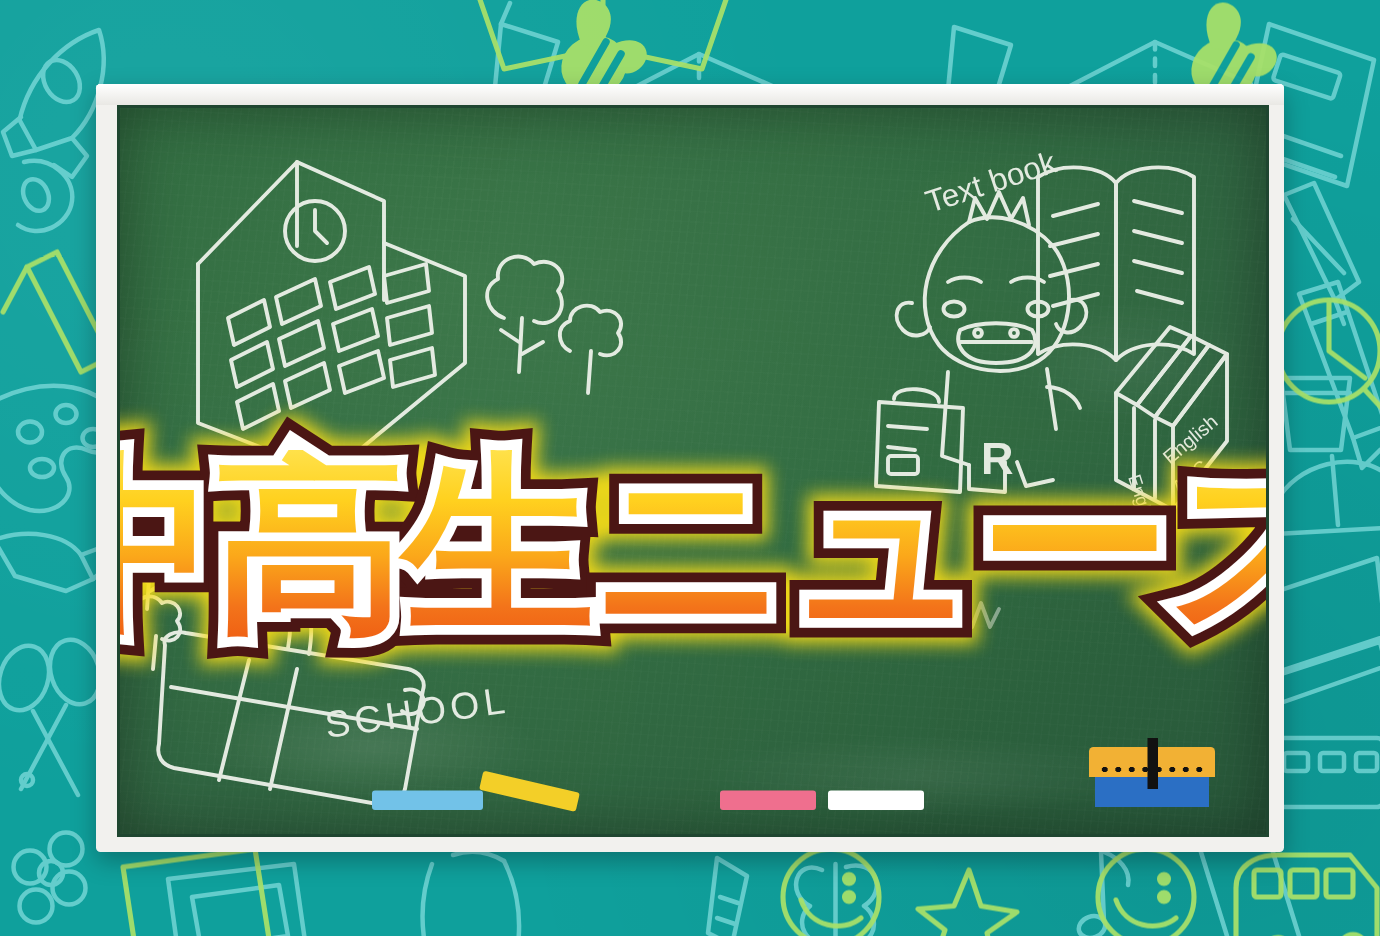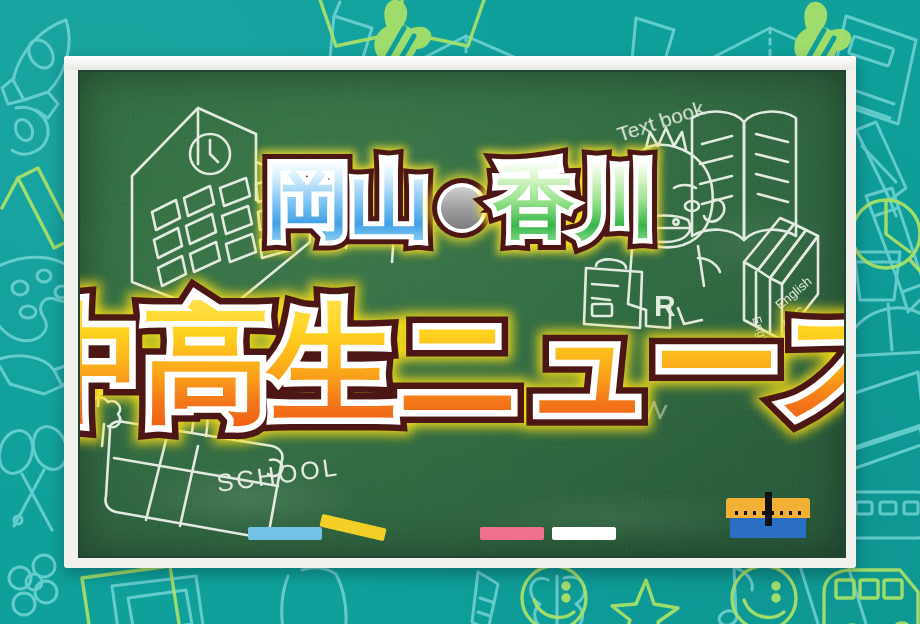--- a/index.html
+++ b/index.html
@@ -459,42 +459,20 @@
 
       <div class="eraser">
         <div class="top"></div>
         <div class="bot"></div>
         <div class="dots"></div>
         <div class="bar"></div>
       </div>
 
       <div class="titles">
 
-        <div class="subtitle-row">
-          <span class="stack sub-blue sub-size">
-            <span class="l-glow">岡山</span>
-            <span class="l-dark">岡山</span>
-            <span class="l-white">岡山</span>
-            <span class="l-fill">岡山</span>
-          </span>
-
-          <span class="dot">
-            <span class="d-glow"></span>
-            <span class="d-dark"></span>
-            <span class="d-white"></span>
-            <span class="d-fill"></span>
-          </span>
-
-          <span class="stack sub-green sub-size">
-            <span class="l-glow">香川</span>
-            <span class="l-dark">香川</span>
-            <span class="l-white">香川</span>
-            <span class="l-fill">香川</span>
-          </span>
-        </div>
 
         <div class="main-row">
           <span class="stack main main-size">
             <span class="l-glow">中高生ニュース</span>
             <span class="l-dark">中高生ニュース</span>
             <span class="l-white">中高生ニュース</span>
             <span class="l-fill">中高生ニュース</span>
           </span>
         </div>
 

